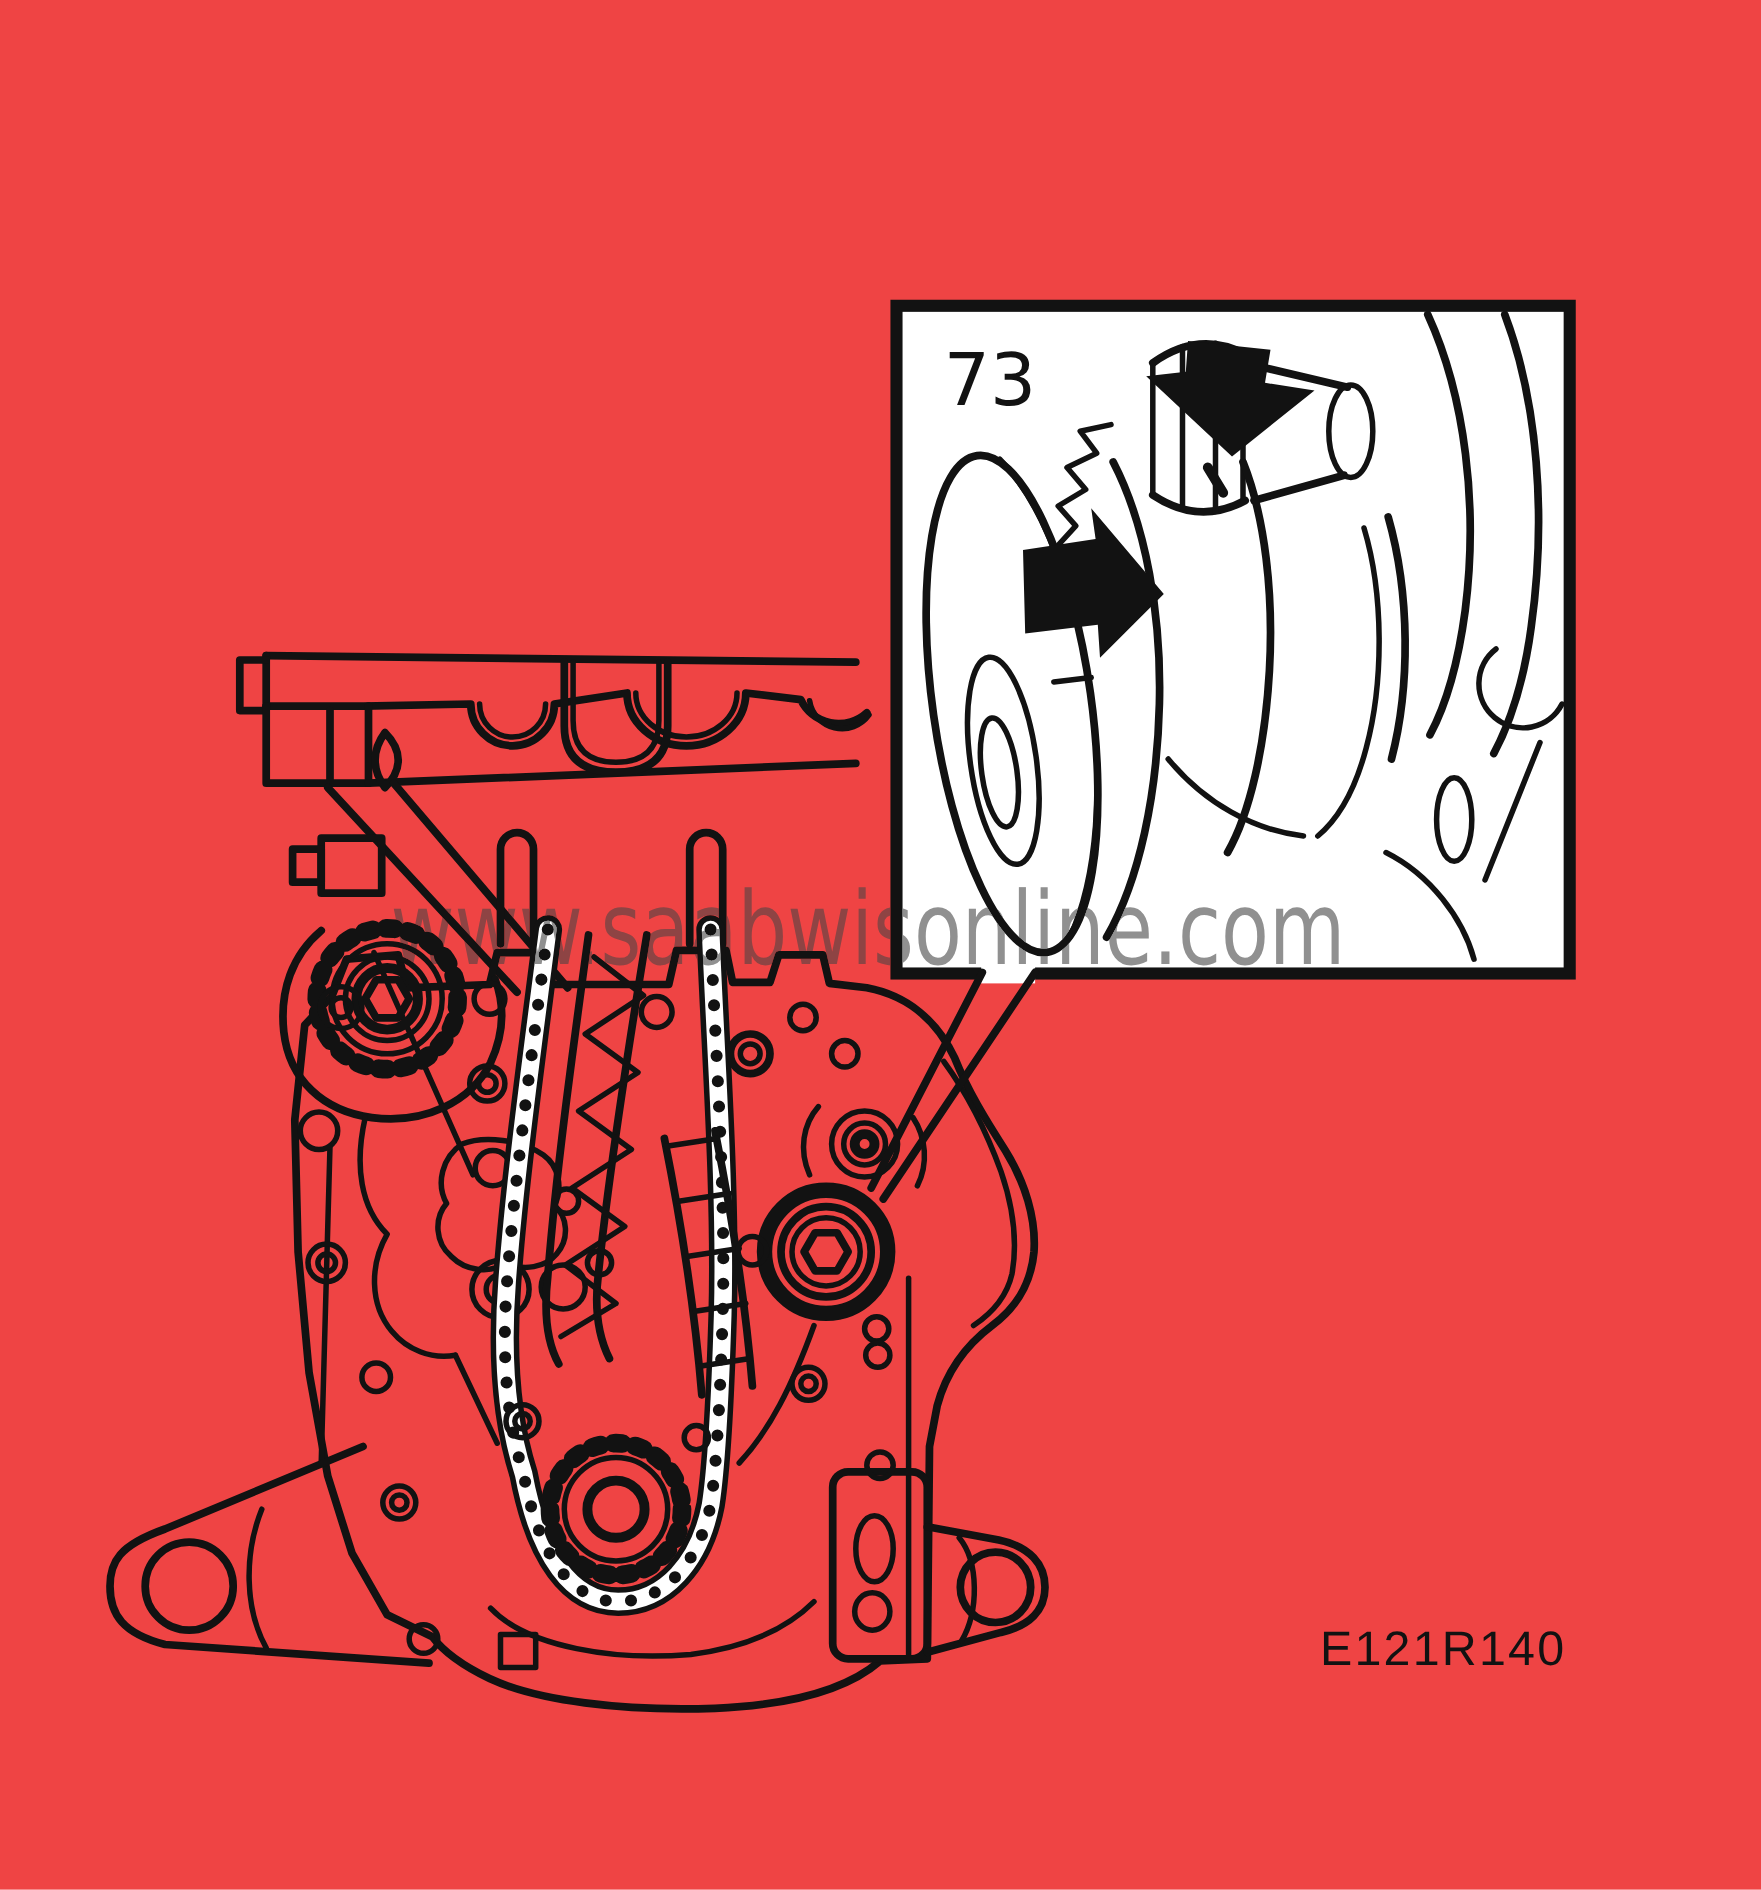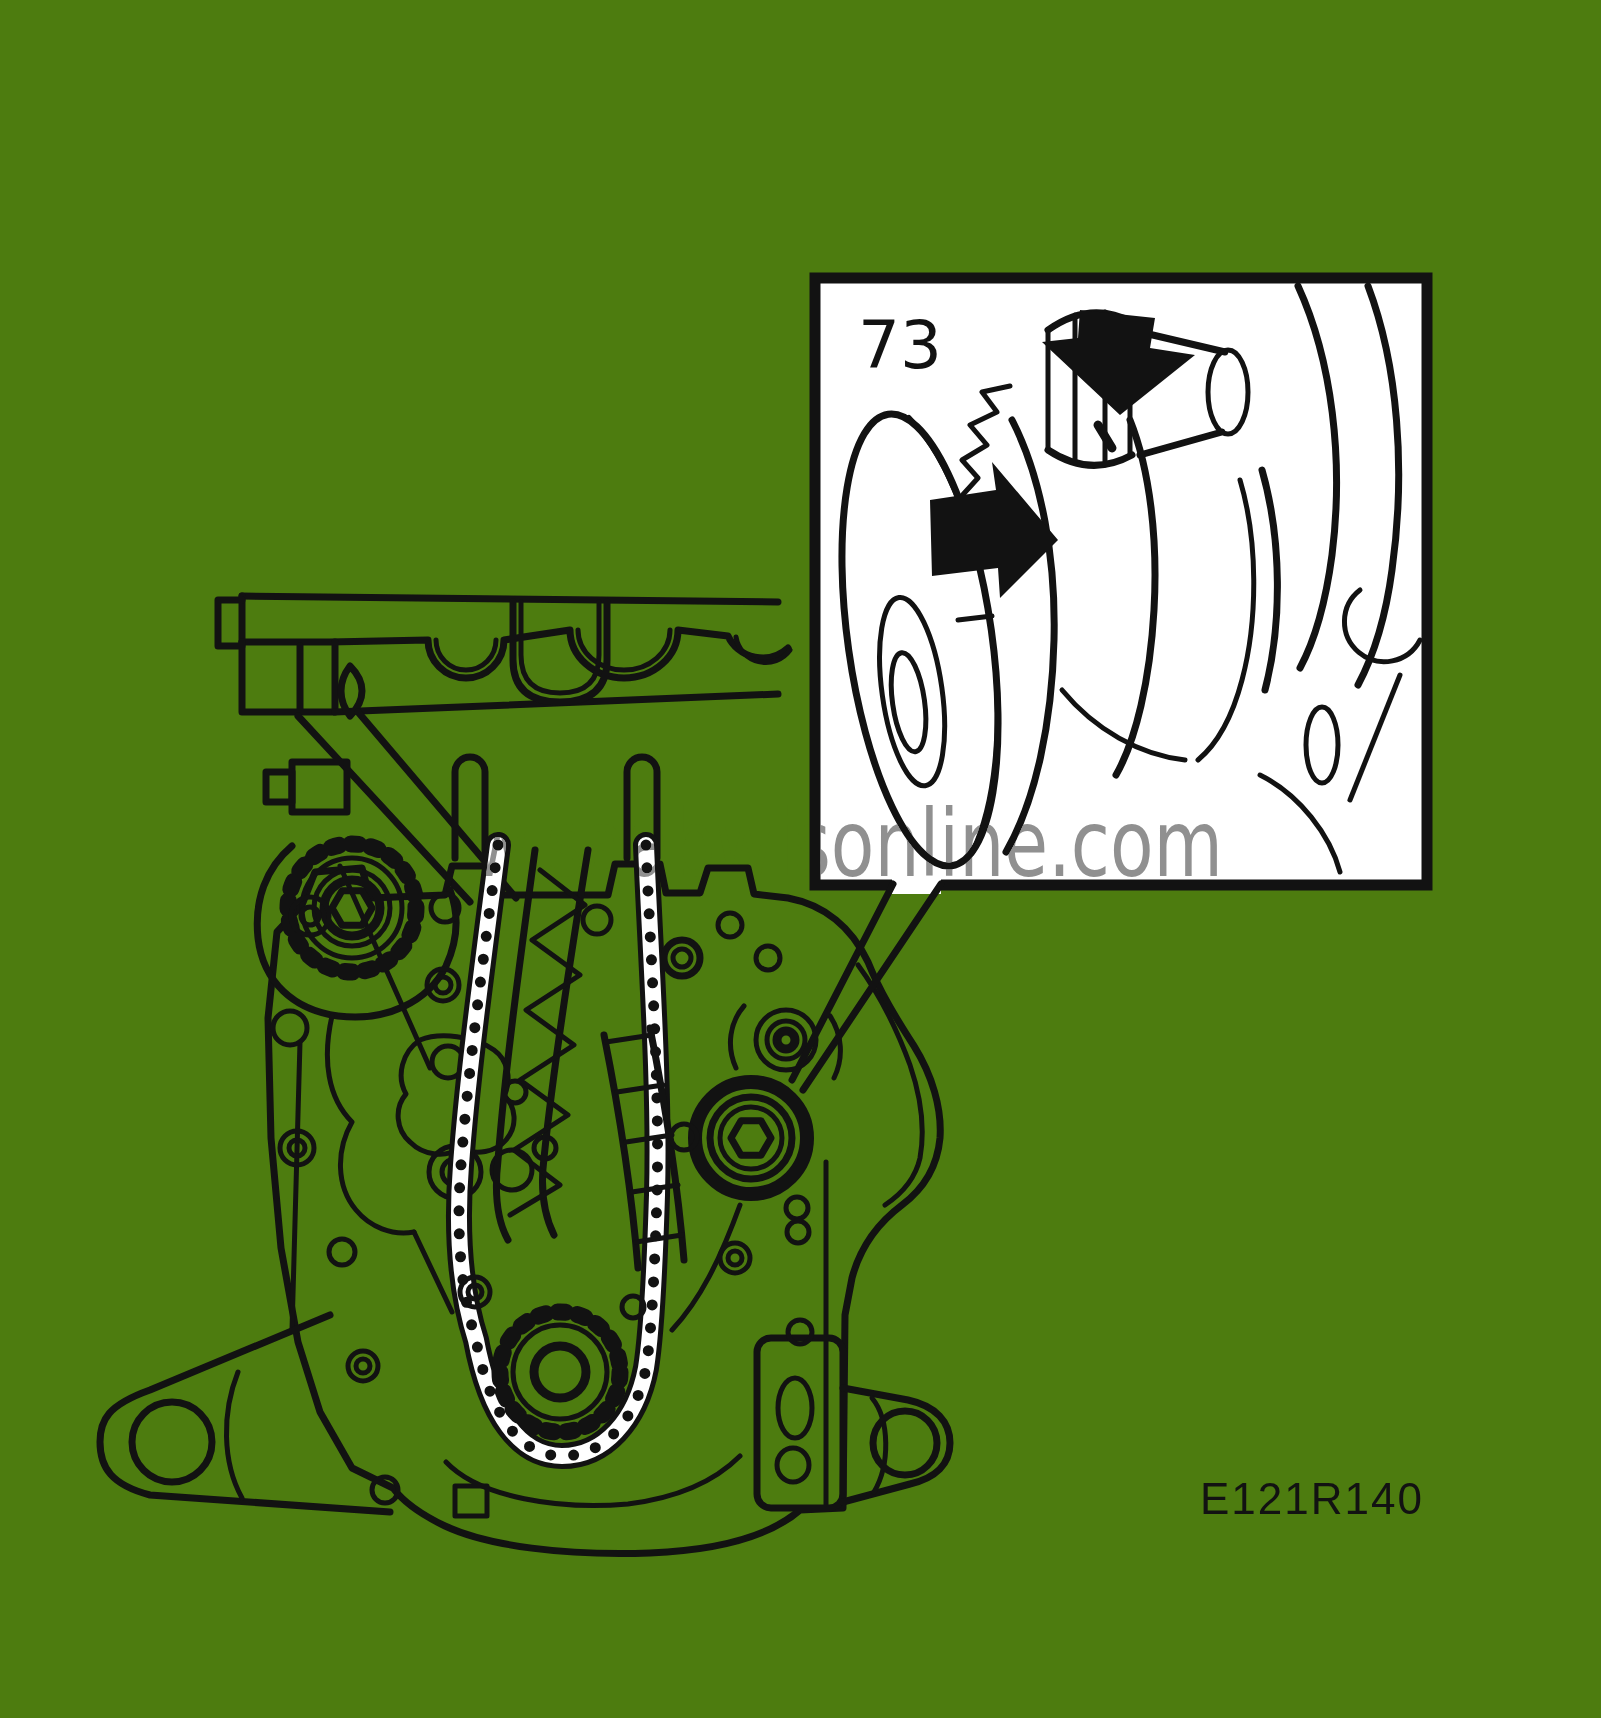--- a/index.html
+++ b/index.html
@@ -1,19 +1,19 @@
 <!DOCTYPE html>
 <html><head>
 <meta charset="utf-8">
 <style>
   html,body{margin:0;padding:0;background:#ffffff;}
   .stage{
     position:relative;
     width:1601px;height:1718px;
-    background:#4d7c0f;
+    background:#ef4444;
     overflow:hidden;
     isolation:isolate;
     font-family:"DejaVu Sans","Liberation Sans",sans-serif;
   }
   svg{position:absolute;left:0;top:0;width:100%;height:100%;}
   
   svg .art{fill:none;stroke-width:7;stroke-linecap:round;stroke-linejoin:round;}
   svg .thin{stroke-width:5;}
   svg .bold{stroke-width:9;}
   svg .ring-thick{stroke-width:14;}

